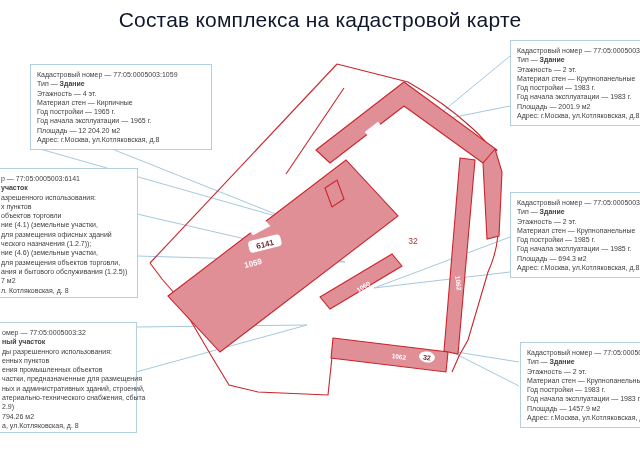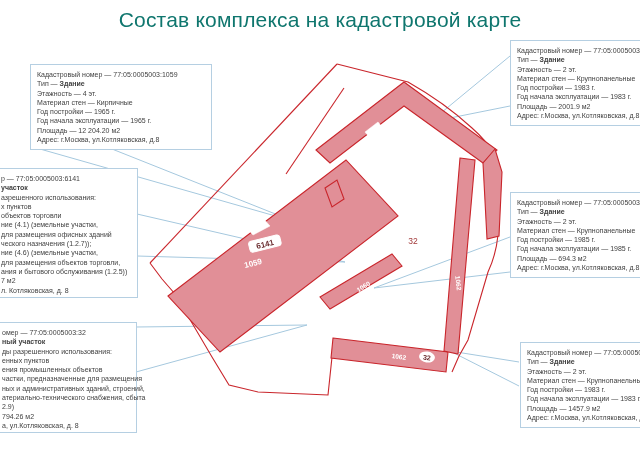--- a/index.html
+++ b/index.html
@@ -2,21 +2,21 @@
 <html><head>
 <meta charset="utf-8">
 <style>
   html,body{margin:0;padding:0;}
   body{
     width:640px;height:450px;position:relative;overflow:hidden;
     background:#ffffff;font-family:"Liberation Sans",sans-serif;
   }
   .title{
     position:absolute;top:8px;left:0;width:640px;text-align:center;
-    font-size:21px;color:#0f766e;font-weight:400;letter-spacing:.2px;
+    font-size:21px;color:#0f172a;font-weight:400;letter-spacing:.2px;
   }
   svg.map{position:absolute;left:0;top:0;z-index:1;}
   .callout{
     position:absolute;background:#ffffff;border:1px solid #b5cfe2;
     font-size:7px;line-height:9.3px;color:#3f3f3f;z-index:2;
     box-sizing:border-box;
   }
   .callout .line{white-space:nowrap;}
   .callout .b{font-weight:bold;}
   #box-tl{left:30px;top:64px;width:182px;height:86px;padding:5px 6px;}

